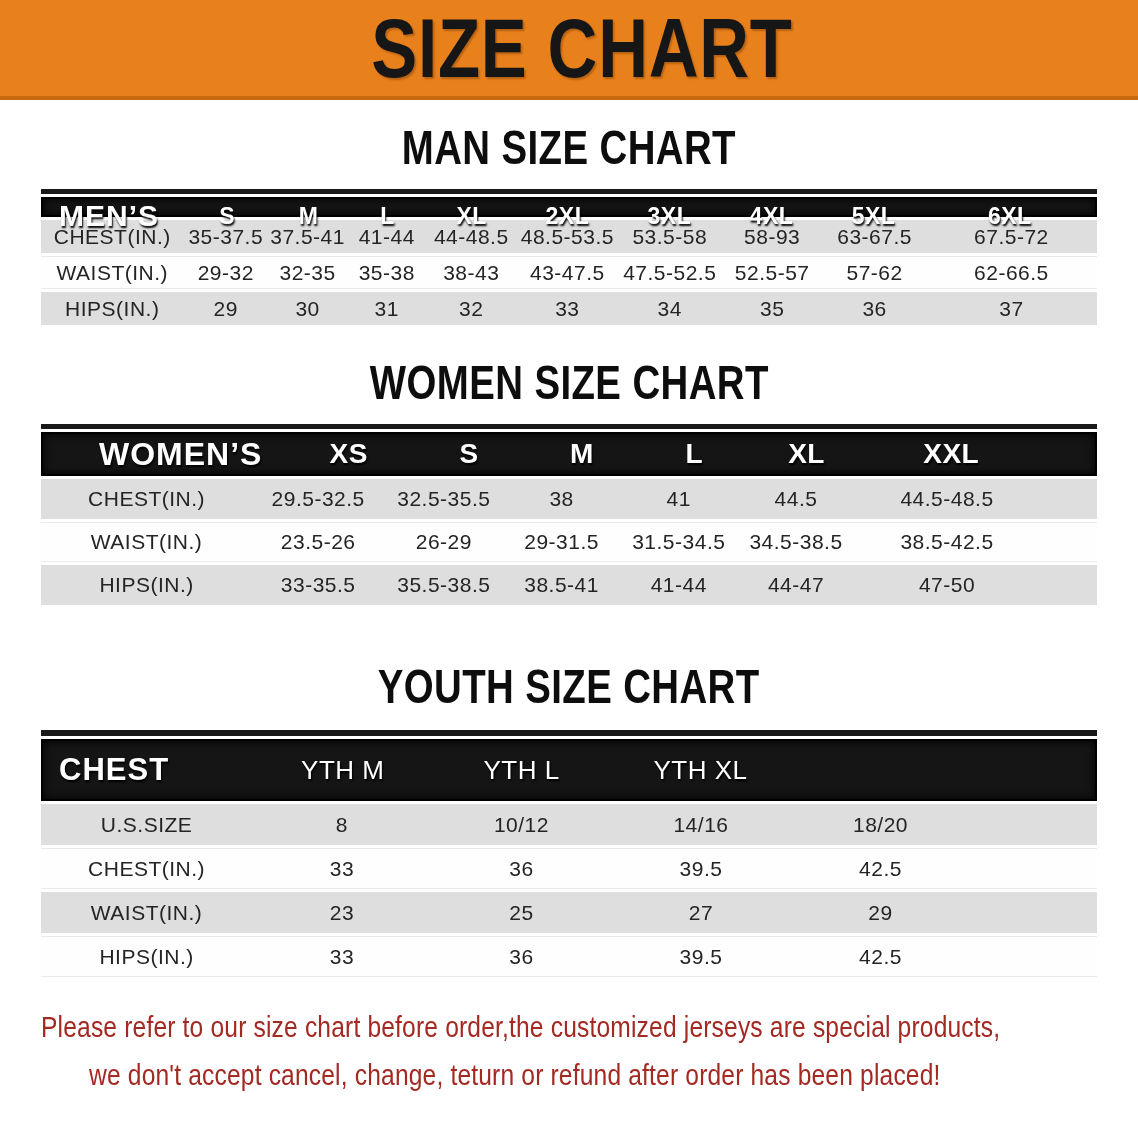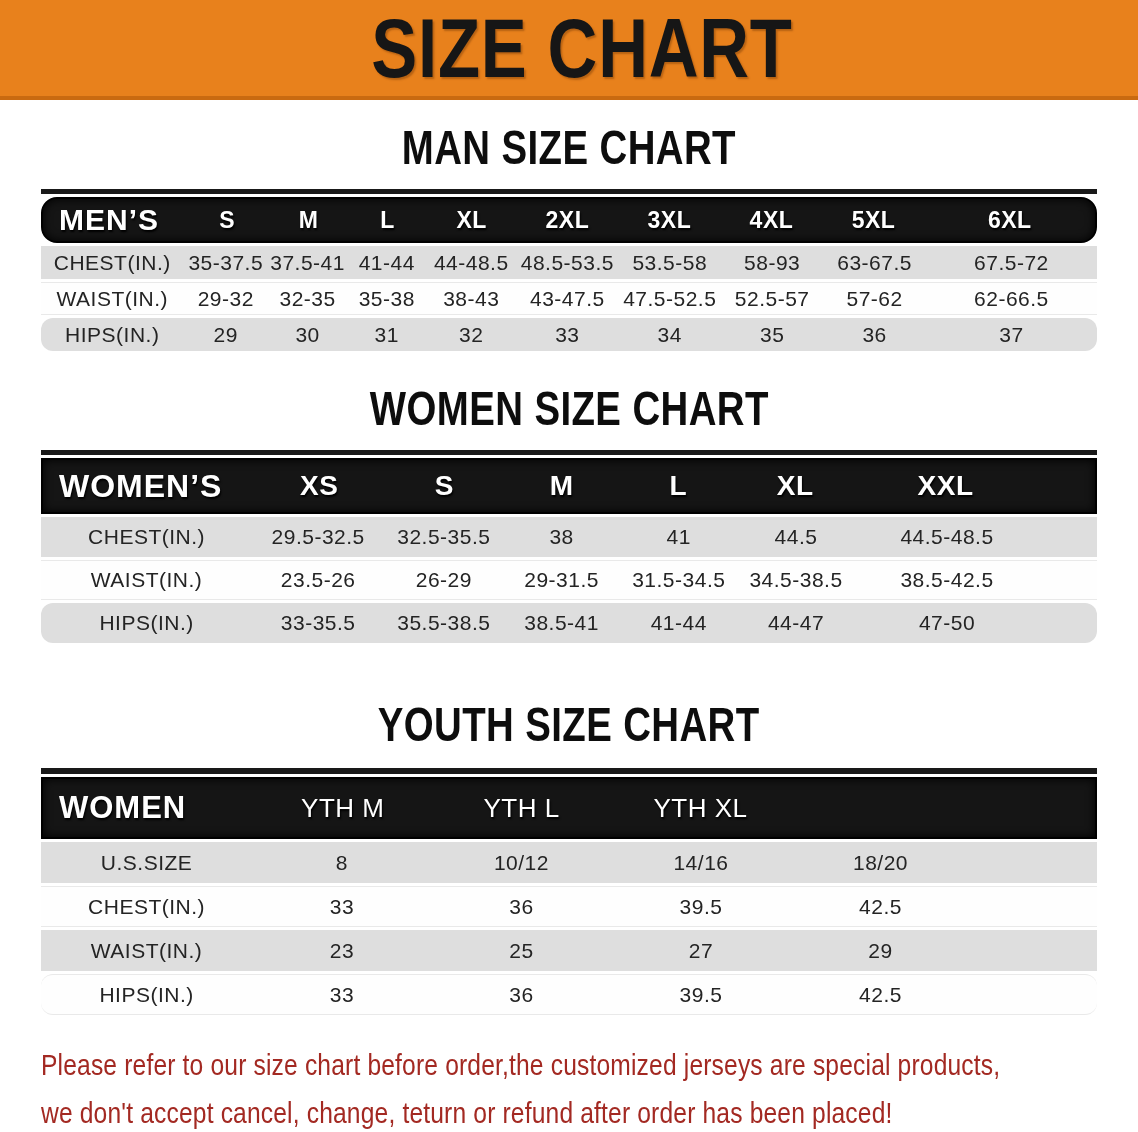--- a/index.html
+++ b/index.html
@@ -45,44 +45,44 @@
   .top-rule{height:5px;background:#191919;margin-bottom:3px;}
   .youth .top-rule{height:6px;}
   .grid-row{display:grid;width:100%;}
   .men   .grid-row{grid-template-columns:13.5% 8% 7.5% 7.5% 8.5% 9.7% 9.7% 9.7% 9.7% 1fr;}
   .women .grid-row{grid-template-columns:20% 12.5% 11.3% 11% 11.2% 11% 17.6%;}
   .youth .grid-row{grid-template-columns:20% 17% 17% 17% 17%;}
   .thead{
     background:var(--ink);color:#fff;margin-bottom:3px;
     border:2px solid #000;box-shadow:inset 0 0 10px #000;
   }
-  .men   .thead{height:46px;border-radius:16px;}
-  .women .thead{height:56px;}
+  .men   .thead{height:20px;}
+  .women .thead{height:44px;padding-left:40px;}
   .youth .thead{height:62px;}
   .cell{display:flex;align-items:center;justify-content:center;white-space:nowrap;}
   .label-cell{justify-content:flex-start;padding-left:16px;font-weight:bold;
     text-shadow:1px 2px 2px #000;letter-spacing:1px;}
   .men   .label-cell{font-size:30px;}
   .women .label-cell{font-size:32px;}
   .youth .label-cell{font-size:31px;}
   .col-cell{font-weight:bold;text-shadow:1px 2px 2px #000;letter-spacing:0.5px;}
   .men   .col-cell{font-size:23px;}
   .women .col-cell{font-size:28px;font-weight:bold;}
   .youth .col-cell{font-size:26px;font-weight:normal;}
   .trow{margin-bottom:3px;}
-  .trow:last-child{margin-bottom:0;border-radius:12px;}
+  .trow:last-child{margin-bottom:0;}
   .men   .trow{height:33px;}
   .women .trow{height:40px;}
   .youth .trow{height:41px;text-align:right;}
   .trow.gray{background:var(--row-gray);}
   .trow.white{background:#fefefe;border-top:1px solid #e9e9e9;border-bottom:1px solid #e9e9e9;}
   .row-label,.val-cell{font-size:21px;color:var(--text-dark);letter-spacing:0.5px;}
   .row-label{font-size:21px;}
   
-  .notice{margin:26px 0 0 41px;}
+  .notice{margin:26px 0 0 41px;text-align:right;}
   .notice p{
     margin:0;color:var(--notice-red);font-size:30px;line-height:48px;
     white-space:nowrap;display:block;transform:scaleX(0.82);transform-origin:left center;
     letter-spacing:0.2px;
   }
 </style>
 </head>
 <body>
 
 <header class="banner">
@@ -188,21 +188,21 @@
         <div class="cell val-cell">47-50</div>
       </div>
     </div>
 
   <h2 class="section-heading" id="heading-youth">
     <span>YOUTH SIZE CHART</span>
   </h2>
   <div class="size-table youth">
     <div class="top-rule"></div>
     <div class="thead grid-row">
-        <div class="cell label-cell">WOMEN</div>
+        <div class="cell label-cell">CHEST</div>
         <div class="cell col-cell">YTH M</div>
         <div class="cell col-cell">YTH L</div>
         <div class="cell col-cell">YTH XL</div>
       </div>
   <div class="trow grid-row gray">
         <div class="cell row-label">U.S.SIZE</div>
         <div class="cell val-cell">8</div>
         <div class="cell val-cell">10/12</div>
         <div class="cell val-cell">14/16</div>
         <div class="cell val-cell">18/20</div>

